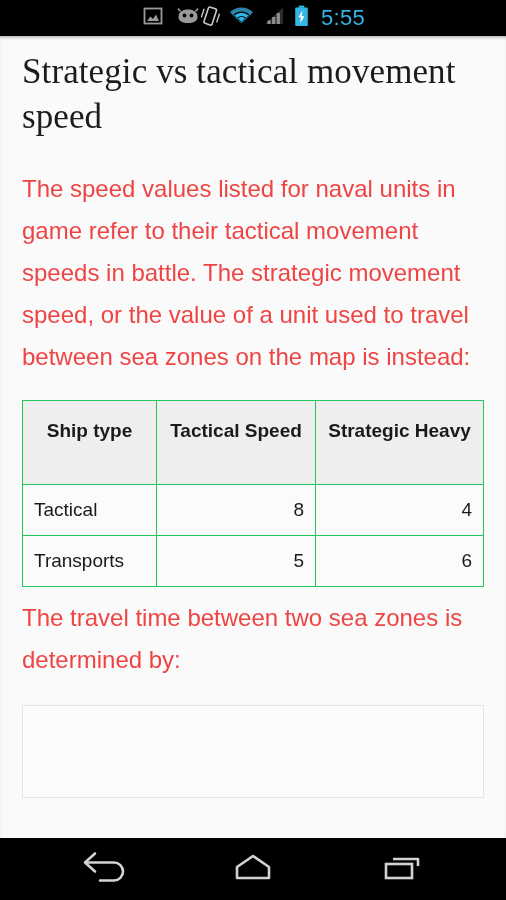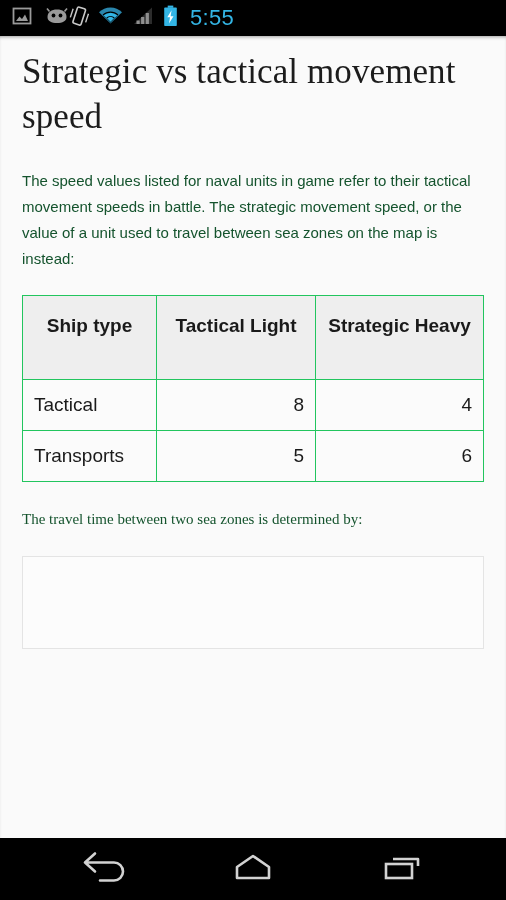--- a/index.html
+++ b/index.html
@@ -21,21 +21,21 @@
     display: flex;
     flex-direction: column;
   }
 
   
   .status-bar {
     height: 36px;
     background: #000000;
     display: flex;
     align-items: center;
-    justify-content: flex-start;
+    justify-content: center;
     padding: 0 10px 0 12px;
     box-sizing: border-box;
     flex: 0 0 36px;
   }
   .status-left {
     display: flex;
     align-items: center;
     gap: 13px;
   }
   .status-right {
@@ -67,28 +67,27 @@
   .article-title {
     font-family: "Liberation Serif", serif;
     font-size: 35px;
     font-weight: normal;
     color: #1c1c1c;
     line-height: 1.28;
     margin: 14px 0 0 0;
     letter-spacing: 0.1px;
   }
   .para {
-    font-size: 15px;
-    color: #14532d;
+    font-size: 24px;
+    color: #ef4444;
     line-height: 1.75;
     margin: 28px 0 0 0;
   }
   .para.second {
-    margin-top: 24px;
-    font-family: Liberation Serif, serif;
+    margin-top: 10px;
   }
 
   
   table.data-table {
     border-collapse: collapse;
     width: 100%;
     margin-top: 22px;
     table-layout: fixed;
     border: 1px solid #dcdcdc;
   }
@@ -222,21 +221,21 @@
 
       <table class="data-table">
         <colgroup>
           <col class="c1">
             <col class="c2">
             <col class="c3">
         </colgroup>
         <thead>
           <tr>
             <th>Ship type</th>
-            <th>Tactical Light</th>
+            <th>Tactical Speed</th>
             <th>Strategic Heavy</th>
           </tr>
         </thead>
         <tbody>
           <tr>
             <td class="label-cell">Tactical</td>
             <td class="num-cell">8</td>
             <td class="num-cell">4</td>
           </tr>
           <tr>

